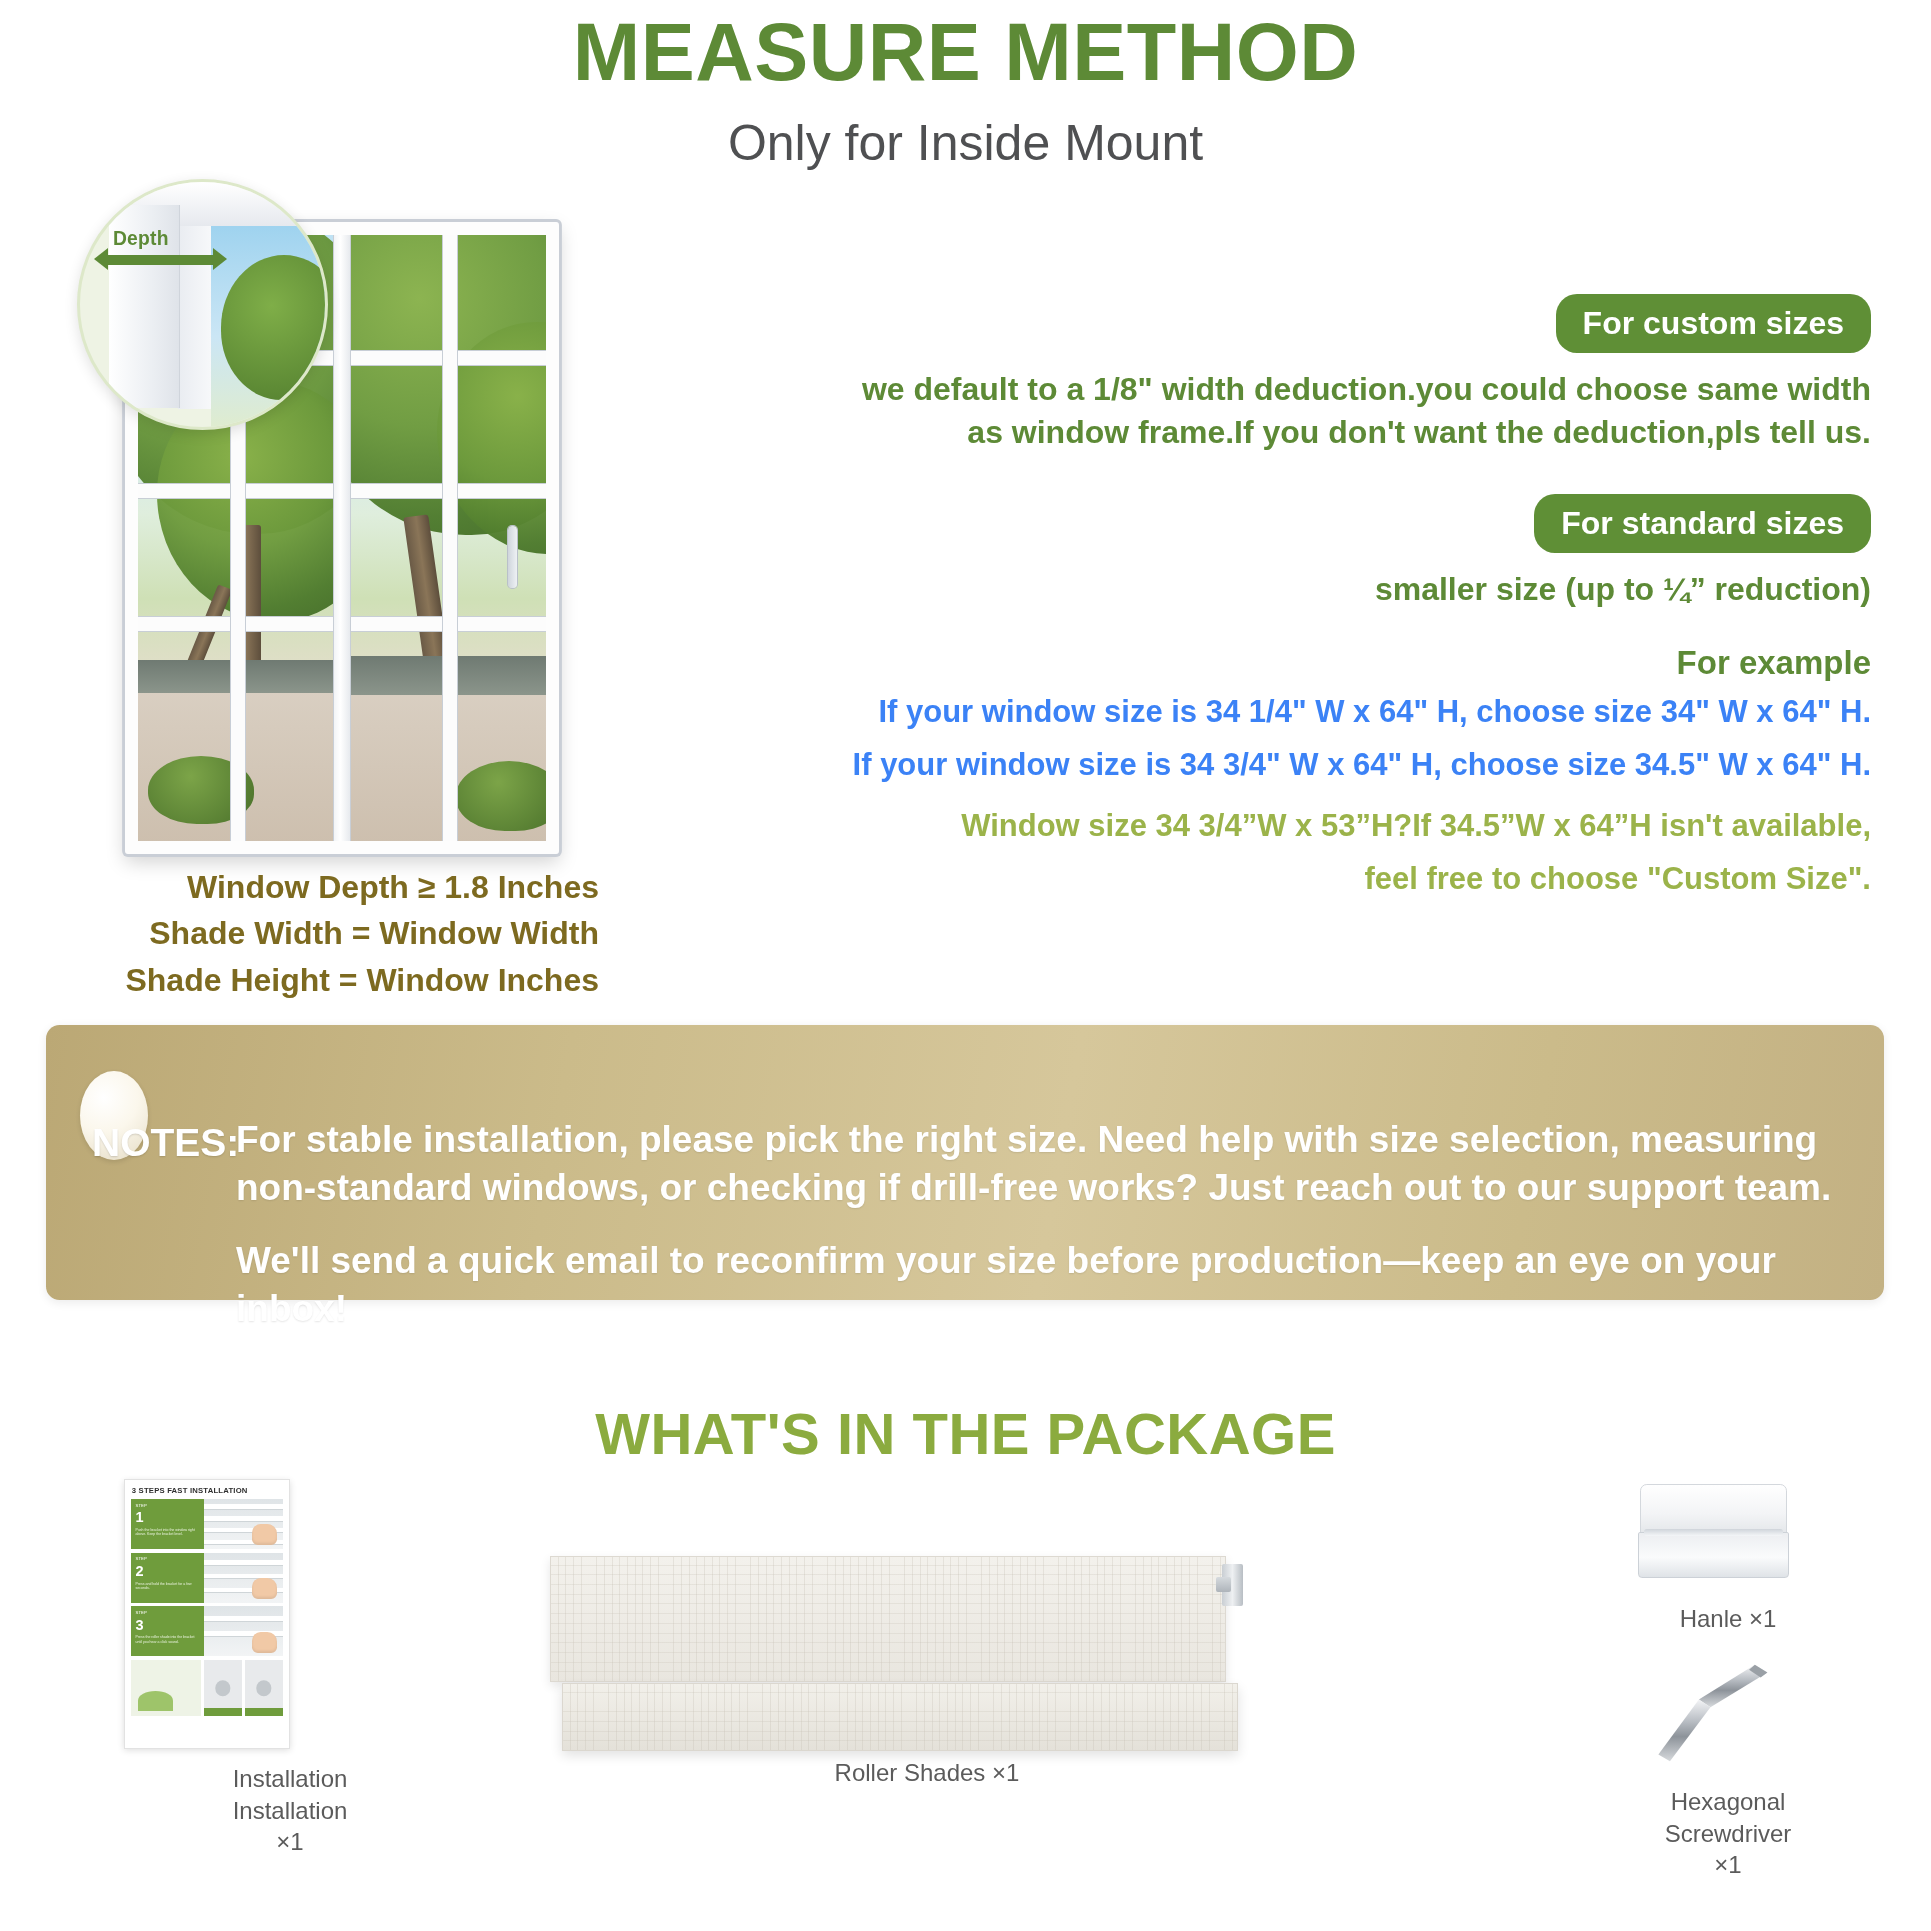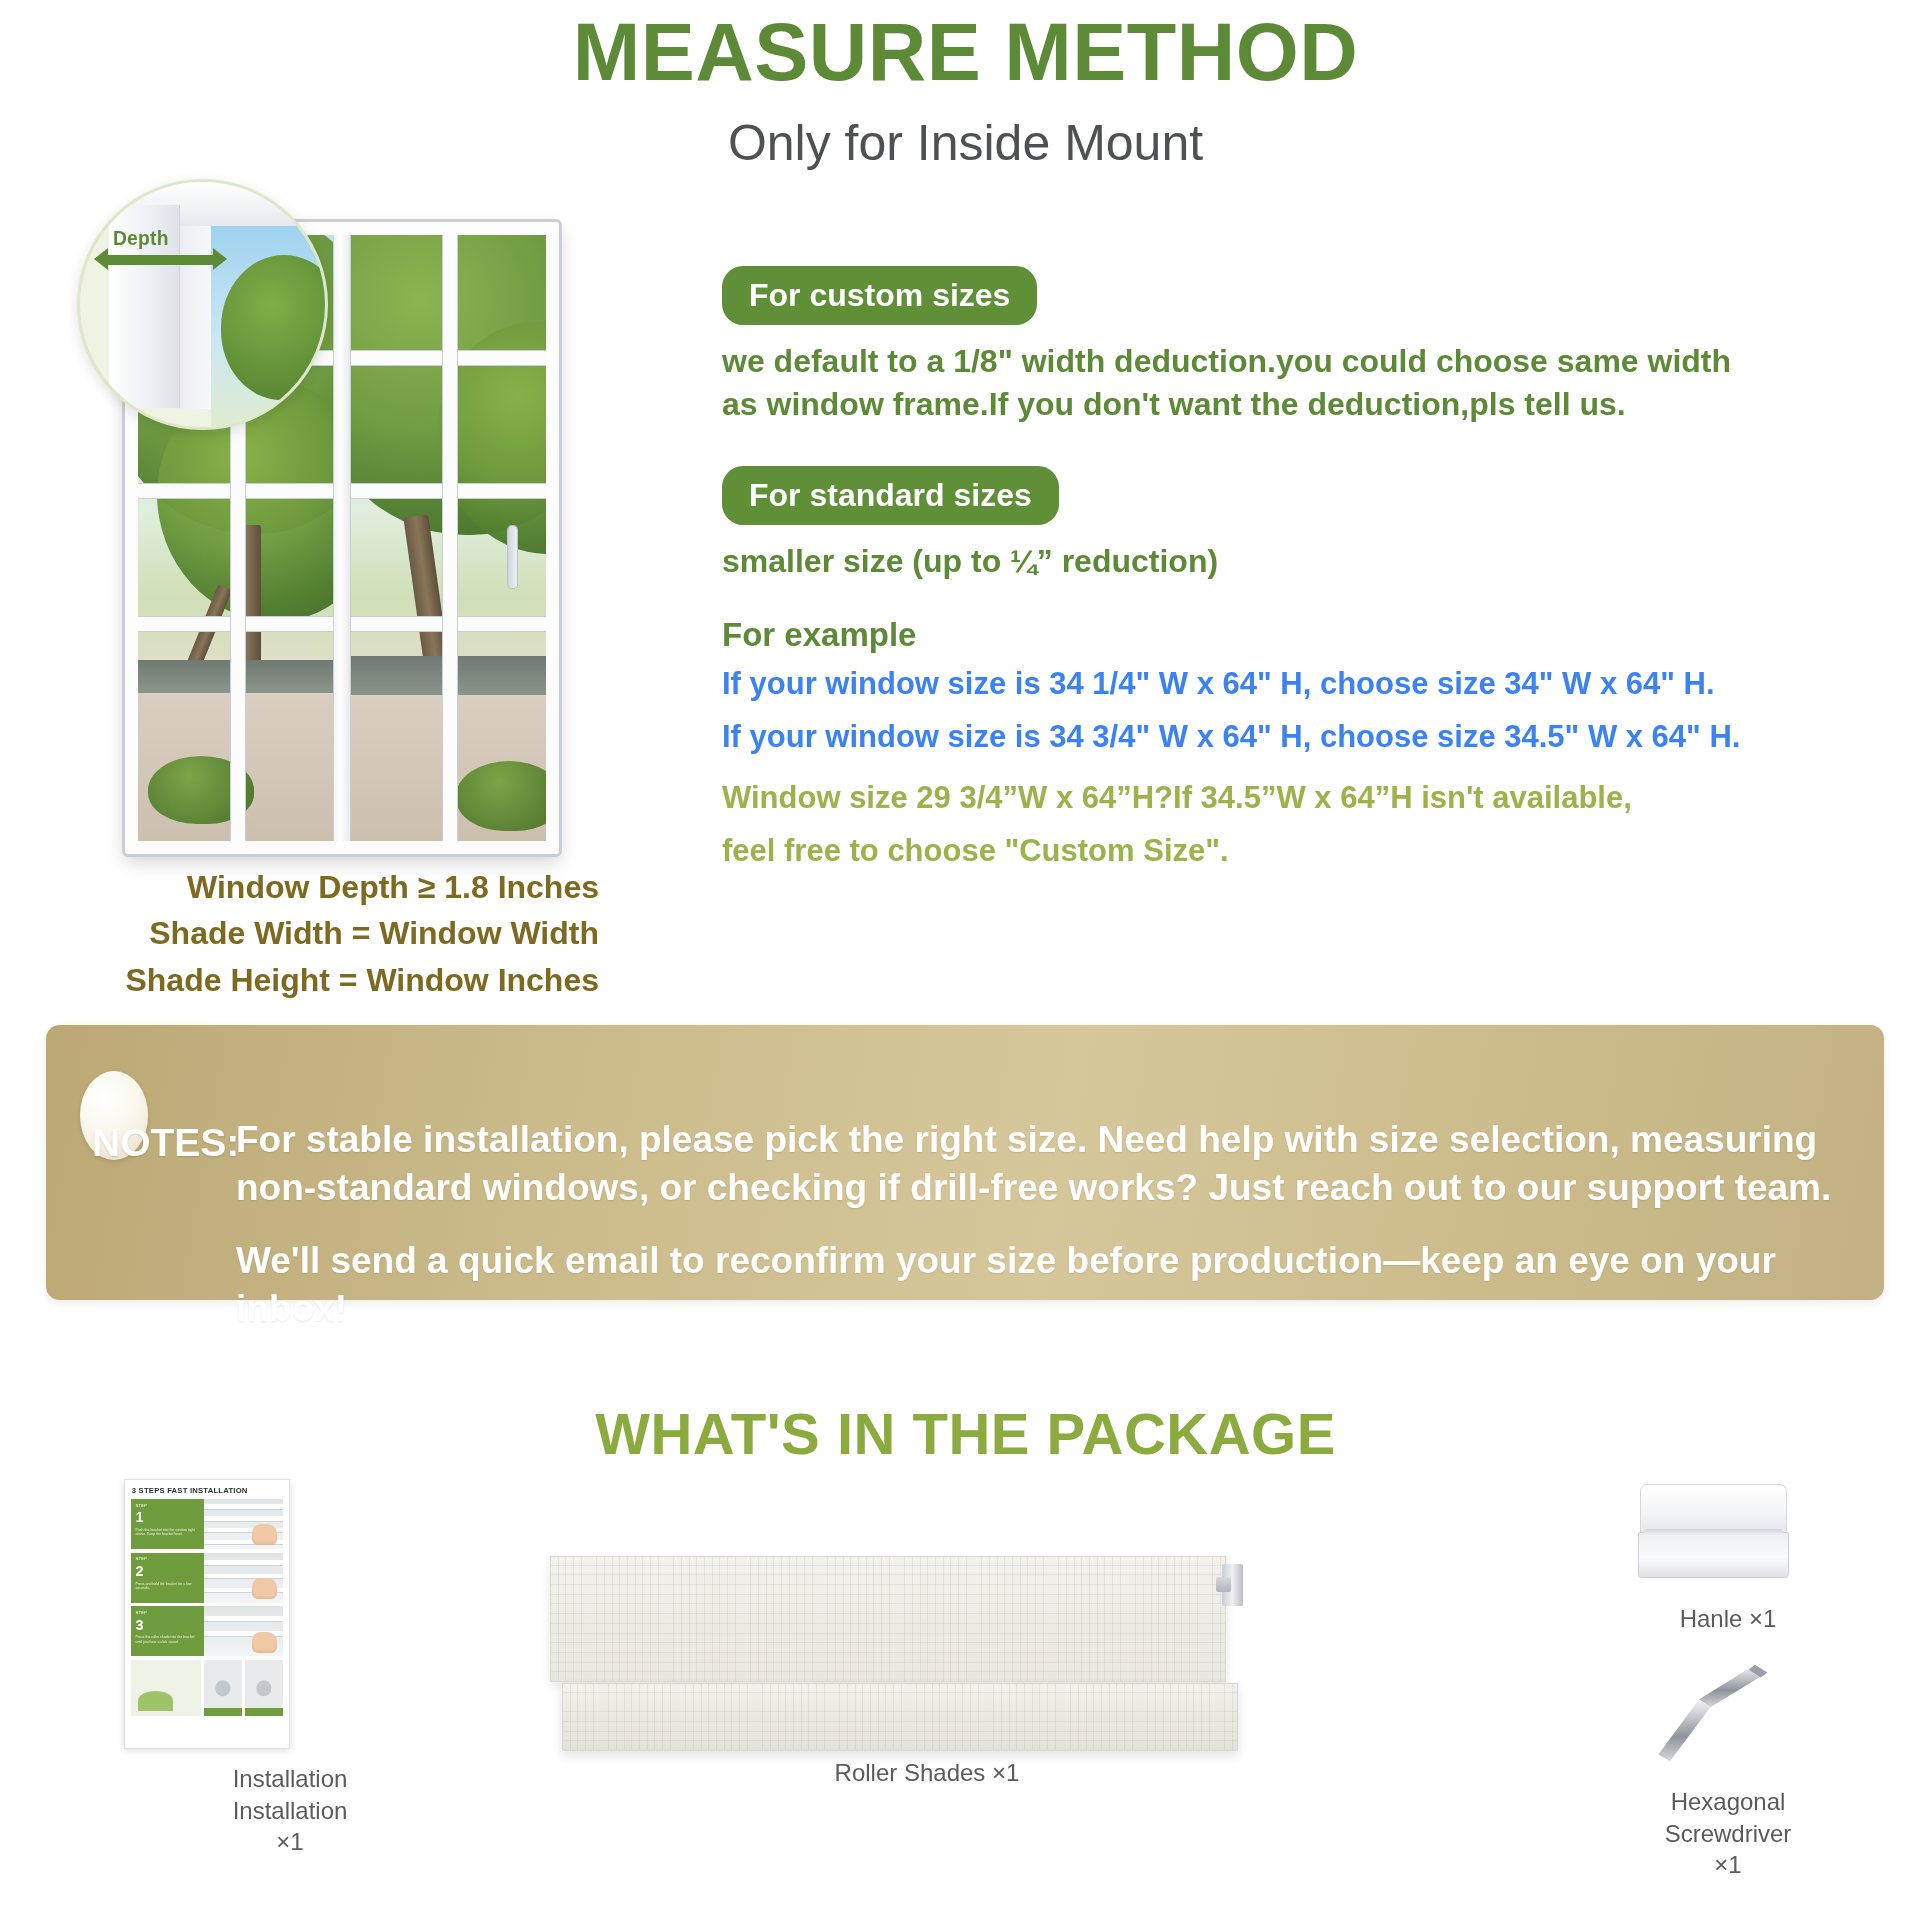--- a/index.html
+++ b/index.html
@@ -163,22 +163,23 @@
     color:#7d6a20;
     font-size:32px;
     font-weight:bold;
     line-height:1.45;
   }
 
   
   #info-col {
     position:absolute;
     left:722px;
-    top:266px;
+    top:294px;
     width:1149px;
+    text-align:right;
   }
   .pill {
     display:inline-block;
     background:#5f8f36;
     color:#ffffff;
     font-size:32px;
     font-weight:bold;
     padding:12.6px 27px 14.5px 27px;
     border-radius:21px;
     line-height:1;
@@ -471,21 +472,21 @@
   <div class="gap"></div>
 
   <div class="pill">For standard sizes</div>
   <div class="body-green">
     <div>smaller size (up to ¼” reduction)</div>
   </div>
 
   <div class="example-head">For example</div>
   <div class="example-line">If your window size is 34 1/4" W x 64" H, choose size 34" W x 64" H.</div>
   <div class="example-line">If your window size is 34 3/4" W x 64" H, choose size 34.5" W x 64" H.</div>
-  <div class="example-line alt" style="margin-top:17.4px;">Window size 29 3/4”W x 64”H?If 34.5”W x 64”H isn't available,</div>
+  <div class="example-line alt" style="margin-top:17.4px;">Window size 34 3/4”W x 53”H?If 34.5”W x 64”H isn't available,</div>
   <div class="example-line alt">feel free to choose "Custom Size".</div>
 </div>
 
 <div id="notes-panel">
   <div id="notes-dot"></div>
   <div id="notes-label">NOTES:</div>
   <div id="notes-body">
     <p>For stable installation, please pick the right size. Need help with size selection, measuring non-standard windows, or checking if drill-free works? Just reach out to our support team.</p>
     <p>We'll send a quick email to reconfirm your size before production—keep an eye on your inbox!</p>
   </div>

